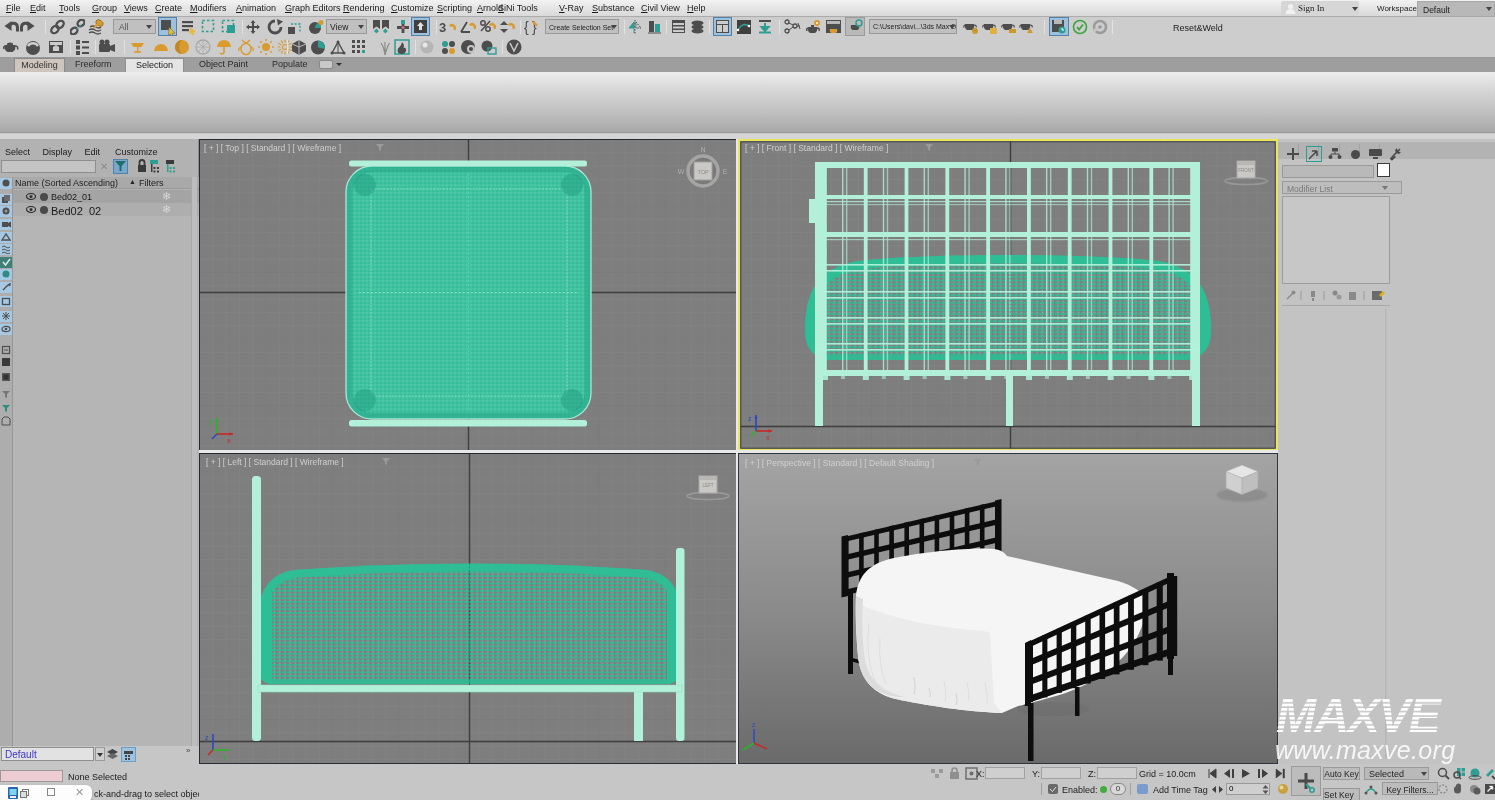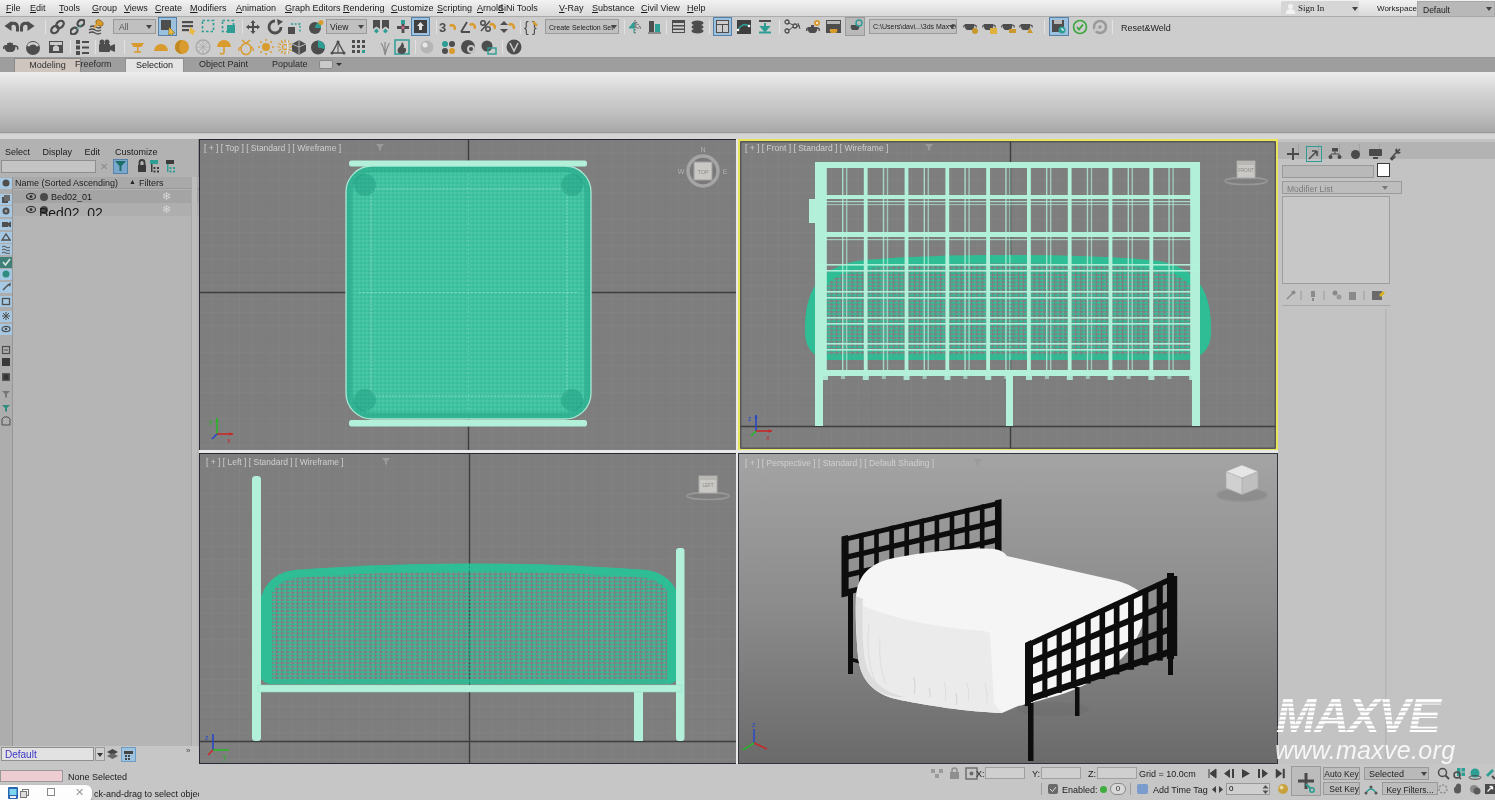--- a/index.html
+++ b/index.html
@@ -31,21 +31,21 @@
     <circle cx="5.5" cy="3.5" r="2.5" fill="#f2f2f2"></circle>
     <path d="M0.5 11 a5 5 0 0 1 10 0 z" fill="#f2f2f2"></path>
   </svg>
 <div class="menuitem" style="left:1298px;font-family:Liberation Serif, serif;">Sign In</div>
 <div class="abs" style="left:1352px;top:7px;width:0;height:0;border-left:3.5px solid transparent;border-right:3.5px solid transparent;border-top:4px solid #444;"></div>
 <div class="menuitem" style="left:1377px;font-size:8px;top:4px;">Workspaces:</div>
 <div class="abs" style="left:1417px;top:1px;width:78px;height:16px;background:#b8b8b8;border:1px solid #a8a8a8;font-size:8.5px;color:#222;padding:3px 0 0 5px;">Default</div>
 <div class="abs" style="left:1486px;top:7px;width:0;height:0;border-left:3.5px solid transparent;border-right:3.5px solid transparent;border-top:4px solid #444;"></div>
 <div class="abs" style="left:0;top:17px;width:1495px;height:41px;background:#cdcdcd;border-bottom:1px solid #9a9a9a;"></div>
 <div class="abs" style="left:0;top:58px;width:1495px;height:14px;background:#9e9e9e;"></div>
-<div class="abs" style="left:14px;top:58px;width:67px;height:14px;background:#cfc5bf;border:1px solid #8a8a8a;border-bottom:none;font-size:9px;color:#333;text-align:center;padding-top:1px;">Modeling</div>
+<div class="abs" style="left:14px;top:58px;width:51px;height:14px;background:#cfc5bf;border:1px solid #8a8a8a;border-bottom:none;font-size:9px;color:#333;text-align:center;padding-top:1px;">Modeling</div>
 <div class="abs" style="left:75px;top:59px;width:40px;font-size:9px;color:#2a2a2a;">Freeform</div>
 <div class="abs" style="left:125px;top:58px;width:59px;height:14px;background:#e4e4e4;border:1px solid #909090;border-bottom:none;font-size:9px;color:#222;text-align:center;padding-top:1px;">Selection</div>
 <div class="abs" style="left:199px;top:59px;width:60px;font-size:9px;color:#2a2a2a;">Object Paint</div>
 <div class="abs" style="left:272px;top:59px;width:50px;font-size:9px;color:#2a2a2a;">Populate</div>
 <div class="abs" style="left:319px;top:60px;width:14px;height:9px;background:#c9c9c9;border:1px solid #888;border-radius:2px;"></div>
 <div class="abs" style="left:336px;top:63px;width:0;height:0;border-left:3px solid transparent;border-right:3px solid transparent;border-top:3.5px solid #333;"></div>
 <div class="abs" style="left:0;top:72px;width:1495px;height:61px;background:linear-gradient(#ededed 0%,#d5d5d5 32%,#c1c1c1 66%,#a8a8a8 100%);border-bottom:1px solid #9a9a9a;"></div>
 <div class="abs" style="left:0;top:134px;width:1495px;height:5px;background:#d5d5d5;"></div>
 <div class="abs" style="left:0;top:139px;width:199px;height:607px;background:#b2b2b2;border-right:1px solid #8f8f8f;">
 <div style="position:absolute;left:5px;top:8px;font-size:9px;color:#1a1a1a;">Select&nbsp;&nbsp;&nbsp;&nbsp;&nbsp;Display&nbsp;&nbsp;&nbsp;&nbsp;&nbsp;Edit&nbsp;&nbsp;&nbsp;&nbsp;&nbsp;&nbsp;Customize</div>
@@ -88,21 +88,21 @@
 <div style="position:absolute;left:27px;top:3px;width:8px;height:8px;border-radius:50%;background:#4a4a4a;"></div>
 <div style="position:absolute;left:38px;top:2px;font-size:9px;color:#1a1a1a;">Bed02_01</div>
 <div style="position:absolute;left:149px;top:0px;font-size:11px;color:#d8d8d8;">❄</div>
 </div>
 <div style="position:absolute;left:13px;top:64px;width:186px;height:13px;background:#aeaeae;">
 <svg style="position:absolute;left:13px;top:3px" width="10" height="7">
         <ellipse cx="5" cy="3.5" rx="4.5" ry="3" fill="none" stroke="#333" stroke-width="1.2"></ellipse>
         <circle cx="5" cy="3.5" r="1.5" fill="#333"></circle>
       </svg>
 <div style="position:absolute;left:27px;top:3px;width:8px;height:8px;border-radius:50%;background:#4a4a4a;"></div>
-<div style="position:absolute;left:26px;top:2px;font-size:14px;color:#1a1a1a;">Bed02_02</div>
+<div style="position:absolute;left:38px;top:2px;font-size:11px;color:#1a1a1a;">Bed02_02</div>
 <div style="position:absolute;left:149px;top:0px;font-size:11px;color:#d8d8d8;">❄</div>
 </div>
 <div style="position:absolute;left:13px;top:77px;width:186px;height:530px;background:#b5b5b5;"></div>
 <div style="position:absolute;left:191px;top:38px;width:6px;height:569px;background:#bcbcbc;border-left:1px solid #a8a8a8;"></div>
 <div style="position:absolute;left:0;top:38px;width:13px;height:569px;background:#adadad;border-right:1px solid #979797;"></div>
 <div style="position:absolute;left:0px;top:39px;width:12px;height:11px;background:#a7c8e2;">
       <svg width="10" height="10" style="position:absolute;left:1px;top:0px">
         <circle cx="5" cy="5" r="3.5" fill="#4f4f4f"></circle>
       </svg>
     </div>
@@ -337,21 +337,21 @@
 <svg style="position:absolute;left:1078px;top:19px" width="12" height="12">
       <circle cx="6" cy="6" r="5" fill="#caa23c"></circle>
       <circle cx="4.5" cy="4.5" r="2" fill="#e8d8a0"></circle>
     </svg>
 <div style="position:absolute;left:1092px;top:2px;width:30px;height:30px;background:#bcbcbc;border:1px solid #9a9a9a;"><svg width="28" height="28">
         <path d="M14 6 V22 M6 14 H22" stroke="#4a4a4a" stroke-width="3"></path>
         <path d="M14 17 l5 5" stroke="#2e9d94" stroke-width="2"></path>
         <circle cx="20" cy="23" r="2.2" fill="none" stroke="#2e9d94" stroke-width="1.5"></circle>
       </svg></div>
 <div style="position:absolute;left:1124px;top:3px;width:37px;height:13px;background:#bcbcbc;border:1px solid #999;font-size:8.5px;color:#222;text-align:center;padding-top:1px;white-space:nowrap;">Auto Key</div>
-<div style="position:absolute;left:1124px;top:18px;width:37px;height:13px;background:#bcbcbc;border:1px solid #999;font-size:8.5px;color:#222;text-align:right;padding-top:1px;white-space:nowrap;">Set Key</div>
+<div style="position:absolute;left:1124px;top:24px;width:37px;height:13px;background:#bcbcbc;border:1px solid #999;font-size:8.5px;color:#222;text-align:left;padding-top:1px;white-space:nowrap;">Set Key</div>
 <div style="position:absolute;left:1165px;top:3px;width:65px;height:13px;background:#b9b9b9;border:1px solid #999;font-size:9px;color:#222;padding:1px 0 0 4px;">Selected</div>
 <div style="position:absolute;left:1222px;top:8px;border-left:3.5px solid transparent;border-right:3.5px solid transparent;border-top:4px solid #444;"></div>
 <svg style="position:absolute;left:1165px;top:19px" width="14" height="12">
       <path d="M2 10 Q7 2 12 10" fill="none" stroke="#2e9d94" stroke-width="1.4"></path>
       <circle cx="2" cy="10" r="1.5" fill="#555"></circle>
       <circle cx="12" cy="10" r="1.5" fill="#555"></circle>
       <circle cx="7" cy="4" r="1.5" fill="#555"></circle>
     </svg>
 <div style="position:absolute;left:1183px;top:18px;width:56px;height:13px;background:#bcbcbc;border:1px solid #999;font-size:8.5px;color:#222;text-align:center;padding-top:2px;">Key Filters...</div>
 <svg style="position:absolute;left:1238px;top:3px" width="13" height="13">
@@ -593,21 +593,21 @@
 <svg class="abs" style="left:1072px;top:19px" width="16" height="16">
     <circle cx="8" cy="8" r="6.5" fill="none" stroke="#3da53d" stroke-width="1.6"></circle>
     <path d="M5 8 l2 2.5 L11 5.5" fill="none" stroke="#3da53d" stroke-width="1.8"></path>
   </svg>
 <svg class="abs" style="left:1092px;top:19px" width="16" height="16">
     <circle cx="8" cy="8" r="6" fill="none" stroke="#9a9a9a" stroke-width="2.5"></circle>
     <circle cx="8" cy="8" r="1.8" fill="#9a9a9a"></circle>
     <path d="M2 12 l4 -3" stroke="#c6c6c6" stroke-width="3"></path>
   </svg>
 <div class="abs" style="left:1112px;top:20px;width:1px;height:14px;background:#a6a6a6;border-right:1px solid #e2e2e2;"></div>
-<div class="abs" style="left:1121px;top:23px;font-size:9px;color:#222;">Reset&amp;Weld</div>
+<div class="abs" style="left:1173px;top:23px;font-size:9px;color:#222;">Reset&amp;Weld</div>
 <svg class="abs" style="left:3px;top:39px" width="16" height="17">
     <path d="M2 6 h10 q1.5 5 -2.5 7 h-5 q-4 -2 -2.5 -7 z" fill="#4d4d4d"></path>
     <path d="M2 7 q-2 1 -1 3 M12 7 q3.5 0 2.5 3.5" stroke="#4d4d4d" stroke-width="1.5" fill="none"></path>
     <ellipse cx="7" cy="5" rx="3" ry="1.5" fill="#4d4d4d"></ellipse>
   </svg>
 <svg class="abs" style="left:25px;top:39px" width="17" height="17">
     <circle cx="8" cy="9" r="7" fill="#4d4d4d"></circle>
     <path d="M3 7 a6 6 0 0 1 10 0" fill="none" stroke="#cdcdcd" stroke-width="2.5"></path>
   </svg>
 <svg class="abs" style="left:48px;top:39px" width="16" height="17">

